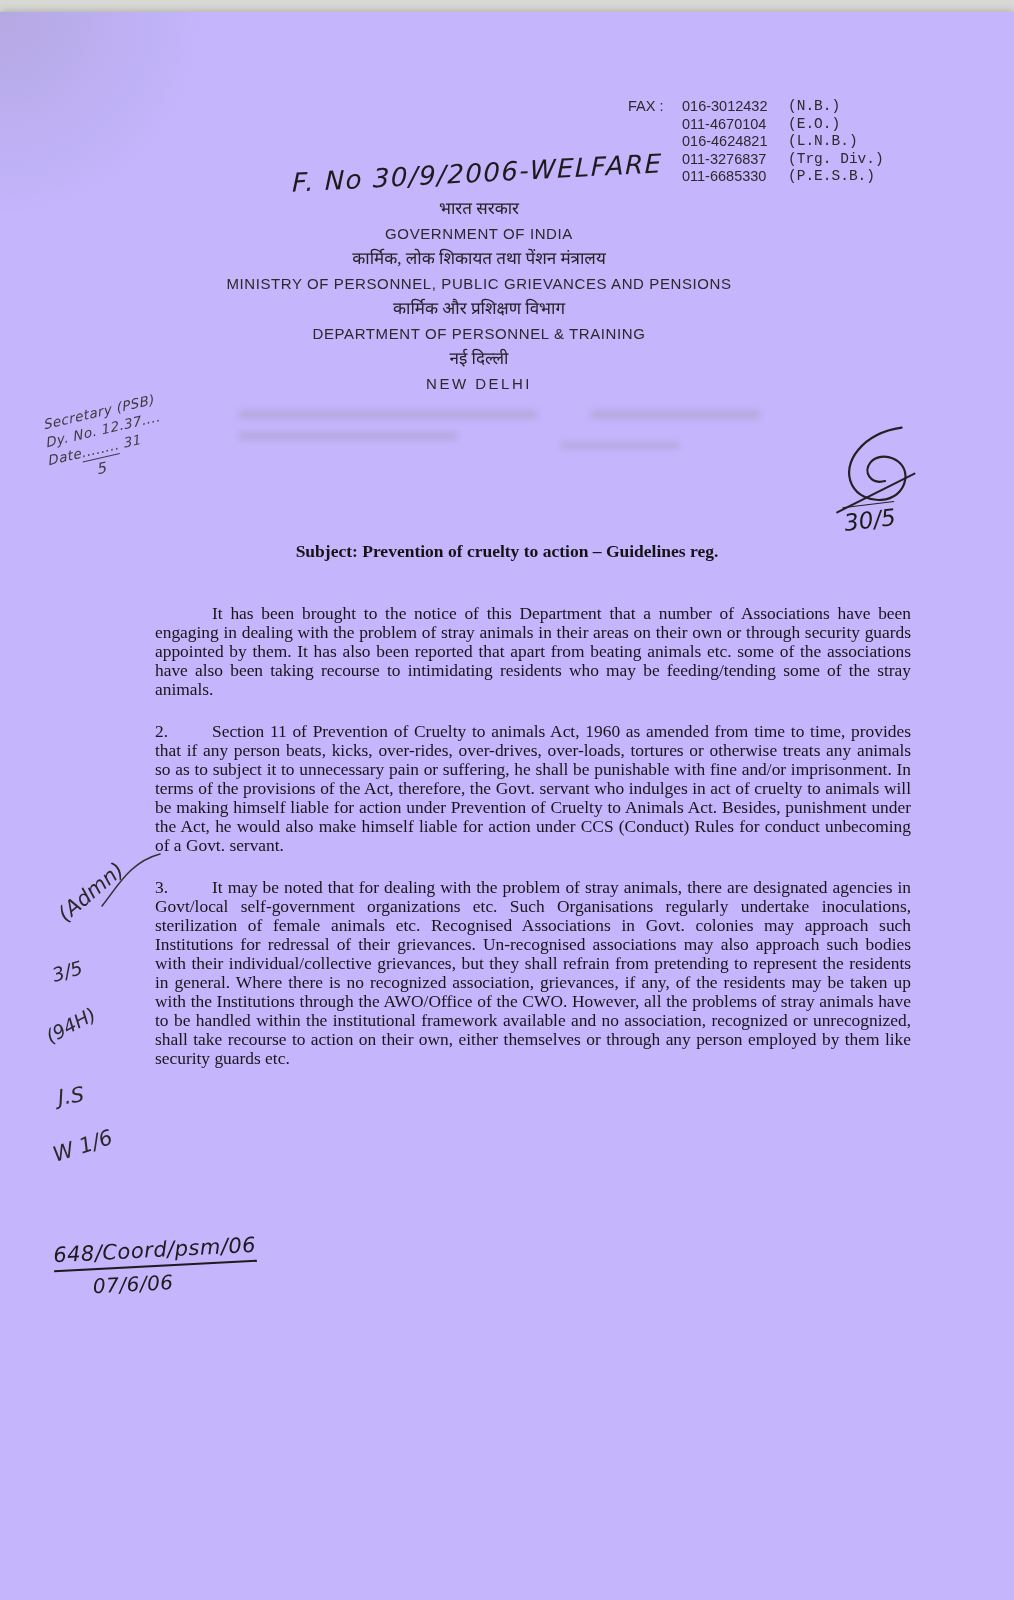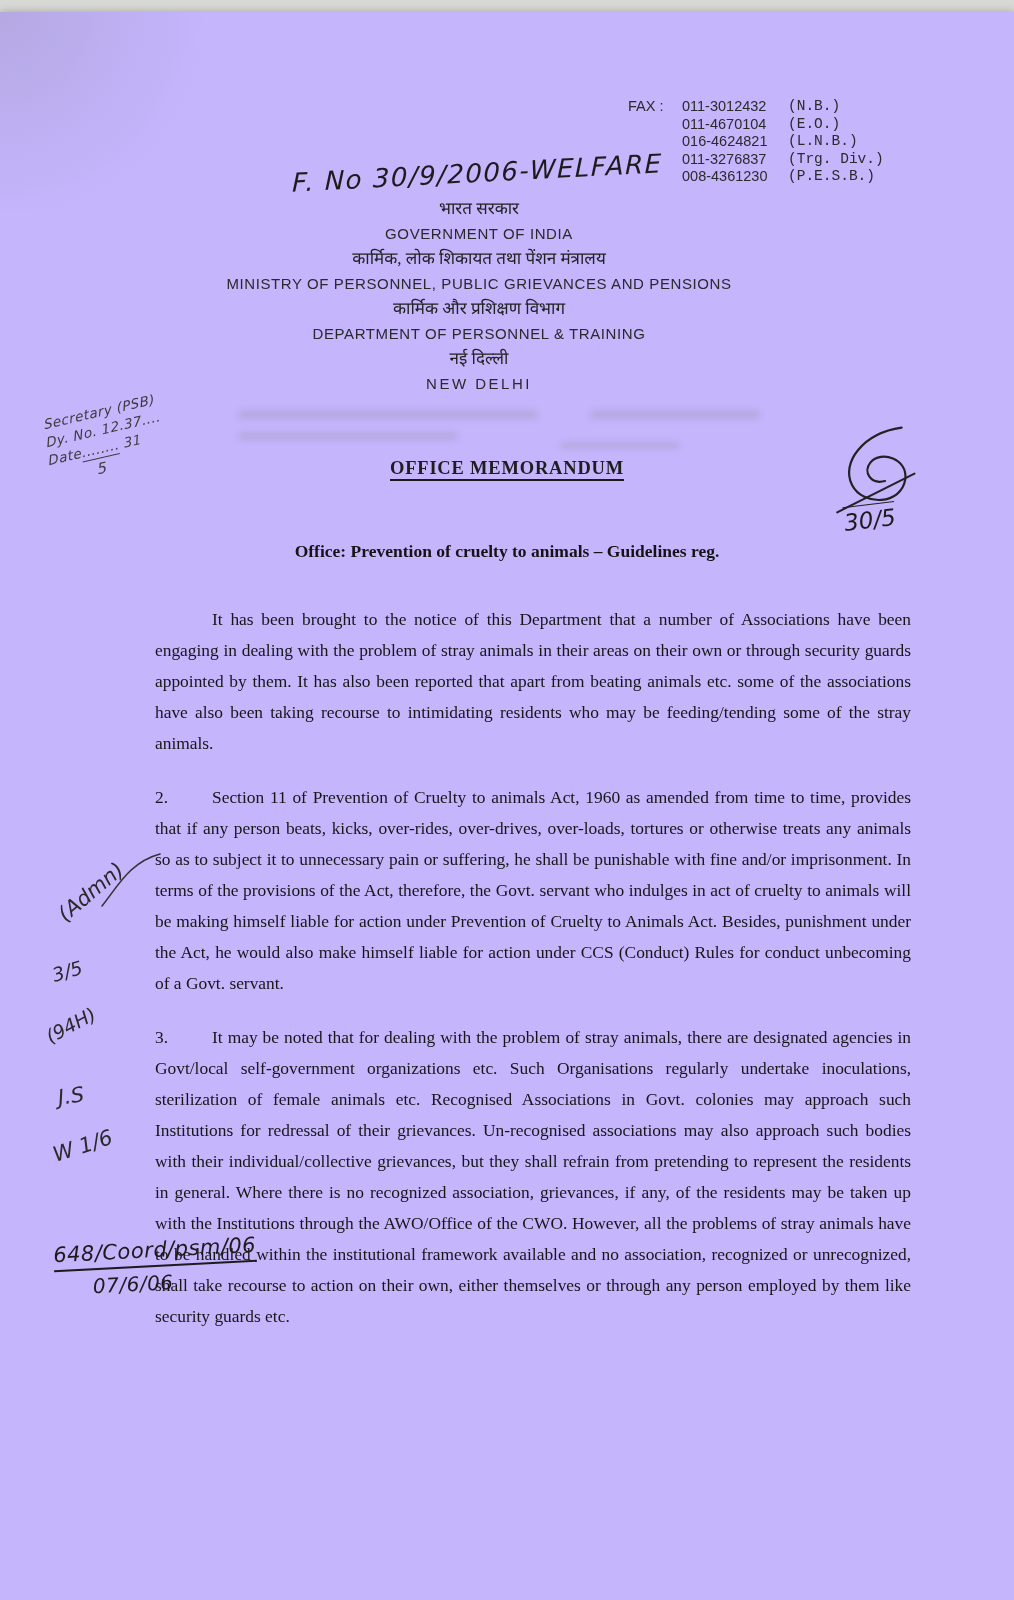--- a/index.html
+++ b/index.html
@@ -88,21 +88,21 @@
   .flourish { position: absolute; top: 410px; left: 828px; }
   .sign-note {
     position: absolute; top: 492px; left: 844px;
     font-size: 23px; transform: rotate(-7deg);
     border-top: 1.5px solid #222; padding-top: 2px;
   }
 
   
   .body-text {
     position: absolute; top: 592px; left: 155px; width: 756px;
-    font-size: 17.4px; line-height: 31px; text-align: justify; color: #171717;
+    font-size: 17.4px; line-height: 19px; text-align: justify; color: #171717;
   }
   .body-para { margin: 0 0 23px 0; }
   .para-num { display: inline-block; width: 57px; }
 
   
   .margin-note {
     position: absolute;
     font-family: "DejaVu Sans", sans-serif; font-style: italic;
     color: #2a2a2a;
   }
@@ -142,41 +142,41 @@
 </head>
 <body>
 
 <div class="page">
 
   <div class="corner-shade"></div>
 
   <div class="fax-block">
     <div class="fax-row">
       <span class="fax-cell-label">FAX :</span>
-      <span class="fax-cell-number">011-3012432</span>
+      <span class="fax-cell-number">016-3012432</span>
       <span class="fax-cell-office">(N.B.)</span>
     </div>
     <div class="fax-row">
       <span class="fax-cell-label"></span>
       <span class="fax-cell-number">011-4670104</span>
       <span class="fax-cell-office">(E.O.)</span>
     </div>
     <div class="fax-row">
       <span class="fax-cell-label"></span>
       <span class="fax-cell-number">016-4624821</span>
       <span class="fax-cell-office">(L.N.B.)</span>
     </div>
     <div class="fax-row">
       <span class="fax-cell-label"></span>
       <span class="fax-cell-number">011-3276837</span>
       <span class="fax-cell-office">(Trg. Div.)</span>
     </div>
     <div class="fax-row">
       <span class="fax-cell-label"></span>
-      <span class="fax-cell-number">008-4361230</span>
+      <span class="fax-cell-number">011-6685330</span>
       <span class="fax-cell-office">(P.E.S.B.)</span>
     </div>
   </div>
 
   <div class="file-no hw">F. No 30/9/2006-WELFARE</div>
 
   <div class="letterhead">
     <div class="lh-hindi">भारत सरकार</div>
     <div class="lh-en">GOVERNMENT OF INDIA</div>
     <div class="lh-hindi">कार्मिक, लोक शिकायत तथा पेंशन मंत्रालय</div>
@@ -193,33 +193,30 @@
   <div class="smudge sm-3"></div>
   <div class="smudge sm-4"></div>
 
   <div class="stamp">
     <div>Secretary (PSB)</div>
     <div>Dy. No. 12.37....</div>
     <div>Date........ 31</div>
     <div><span class="s4">5</span></div>
   </div>
 
-  <div class="memo-title">
-    <span>OFFICE MEMORANDUM</span>
-  </div>
 
   <div class="flourish">
     <svg width="92" height="96" viewBox="0 0 100 104">
       <path d="M80,6 C38,12 14,44 26,68 C38,92 80,90 84,62 C87,40 58,30 46,44 C38,54 46,68 62,64" fill="none" stroke="#222" stroke-width="2.4" stroke-linecap="round"></path>
       <path d="M10,98 L94,56" fill="none" stroke="#222" stroke-width="2.2" stroke-linecap="round"></path>
     </svg>
   </div>
   <div class="sign-note hw">30/5</div>
 
-  <div class="subject">Office: Prevention of cruelty to animals – Guidelines reg.</div>
+  <div class="subject">Subject: Prevention of cruelty to action – Guidelines reg.</div>
 
   <div class="body-text">
     <p class="body-para">
       <span class="para-num"></span><span>It has been brought to the notice of this Department that a number of Associations have been engaging in dealing with the problem of stray animals in their areas on their own or through security guards appointed by them. It has also been reported that apart from beating animals etc. some of the associations have also been taking recourse to intimidating residents who may be feeding/tending some of the stray animals.</span>
     </p>
     <p class="body-para">
       <span class="para-num">2.</span><span>Section 11 of Prevention of Cruelty to animals Act, 1960 as amended from time to time, provides that if any person beats, kicks, over-rides, over-drives, over-loads, tortures or otherwise treats any animals so as to subject it to unnecessary pain or suffering, he shall be punishable with fine and/or imprisonment. In terms of the provisions of the Act, therefore, the Govt. servant who indulges in act of cruelty to animals will be making himself liable for action under Prevention of Cruelty to Animals Act. Besides, punishment under the Act, he would also make himself liable for action under CCS (Conduct) Rules for conduct unbecoming of a Govt. servant.</span>
     </p>
     <p class="body-para">
       <span class="para-num">3.</span><span>It may be noted that for dealing with the problem of stray animals, there are designated agencies in Govt/local self-government organizations etc. Such Organisations regularly undertake inoculations, sterilization of female animals etc. Recognised Associations in Govt. colonies may approach such Institutions for redressal of their grievances. Un-recognised associations may also approach such bodies with their individual/collective grievances, but they shall refrain from pretending to represent the residents in general. Where there is no recognized association, grievances, if any, of the residents may be taken up with the Institutions through the AWO/Office of the CWO. However, all the problems of stray animals have to be handled within the institutional framework available and no association, recognized or unrecognized, shall take recourse to action on their own, either themselves or through any person employed by them like security guards etc.</span>

